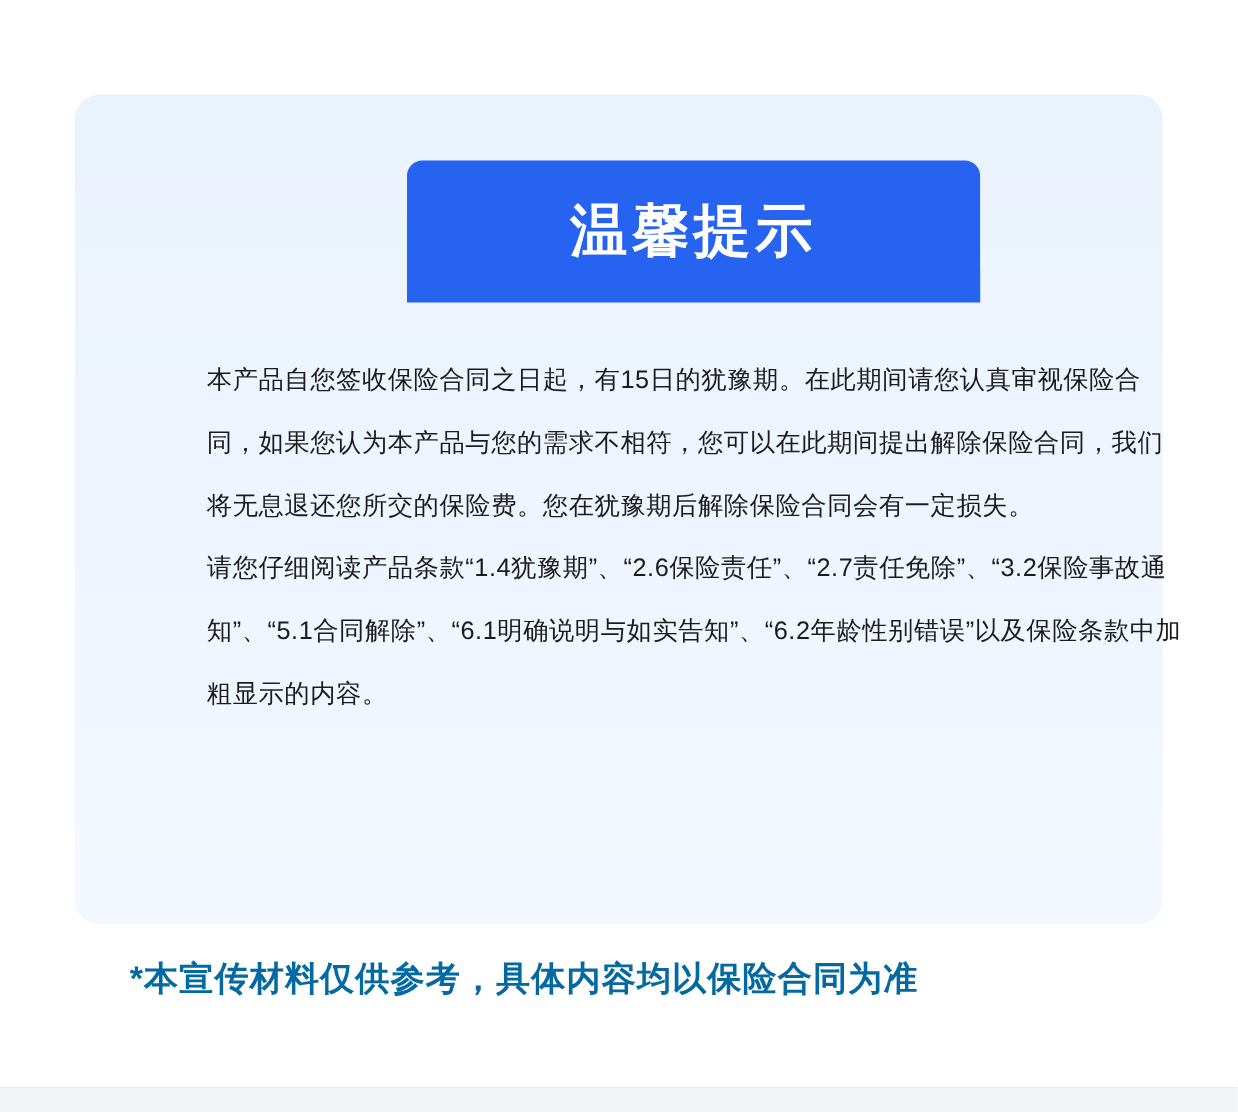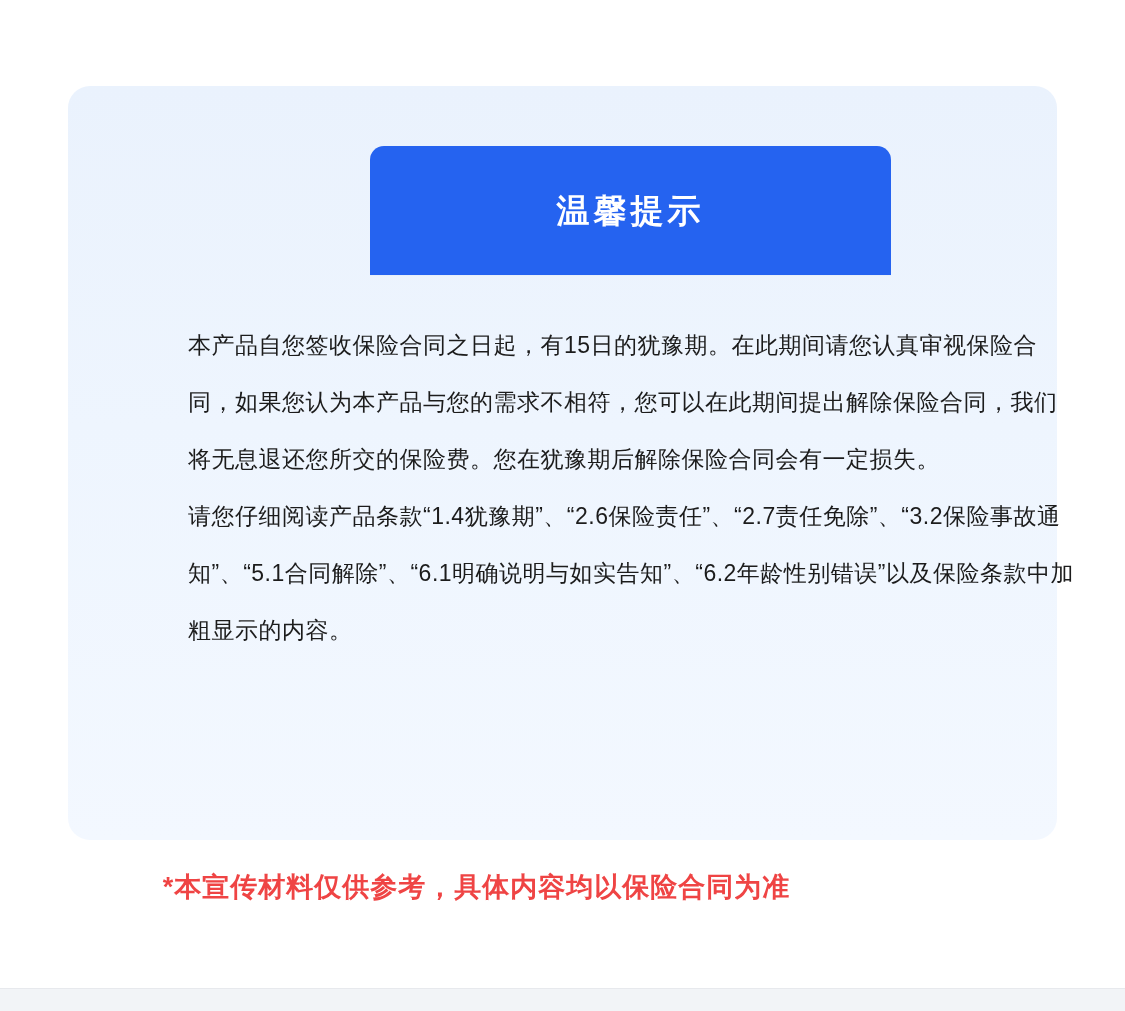--- a/index.html
+++ b/index.html
@@ -58,21 +58,21 @@
   .banner-title {
     position: absolute;
     left: 0;
     top: 0;
     width: 100%;
     height: 128px;
     display: flex;
     align-items: center;
     justify-content: center;
     color: #ffffff;
-    font-size: 33px;
+    font-size: 52px;
     font-weight: bold;
     letter-spacing: 4px;
     line-height: 1;
   }
 
   
   .notice-body {
     position: absolute;
     left: 120px;
     top: 231px;
@@ -90,22 +90,22 @@
     margin-top: 0px;
   }
 
   
   .footnote {
     position: absolute;
     left: 0;
     top: 869px;
     width: 953px;
     text-align: center;
-    color: #ef4444;
-    font-size: 27px;
+    color: #0369a1;
+    font-size: 31px;
     font-weight: bold;
     letter-spacing: 1px;
   }
 
   
   .bottom-strip {
     position: absolute;
     left: 0;
     bottom: 0;
     width: 1125px;

